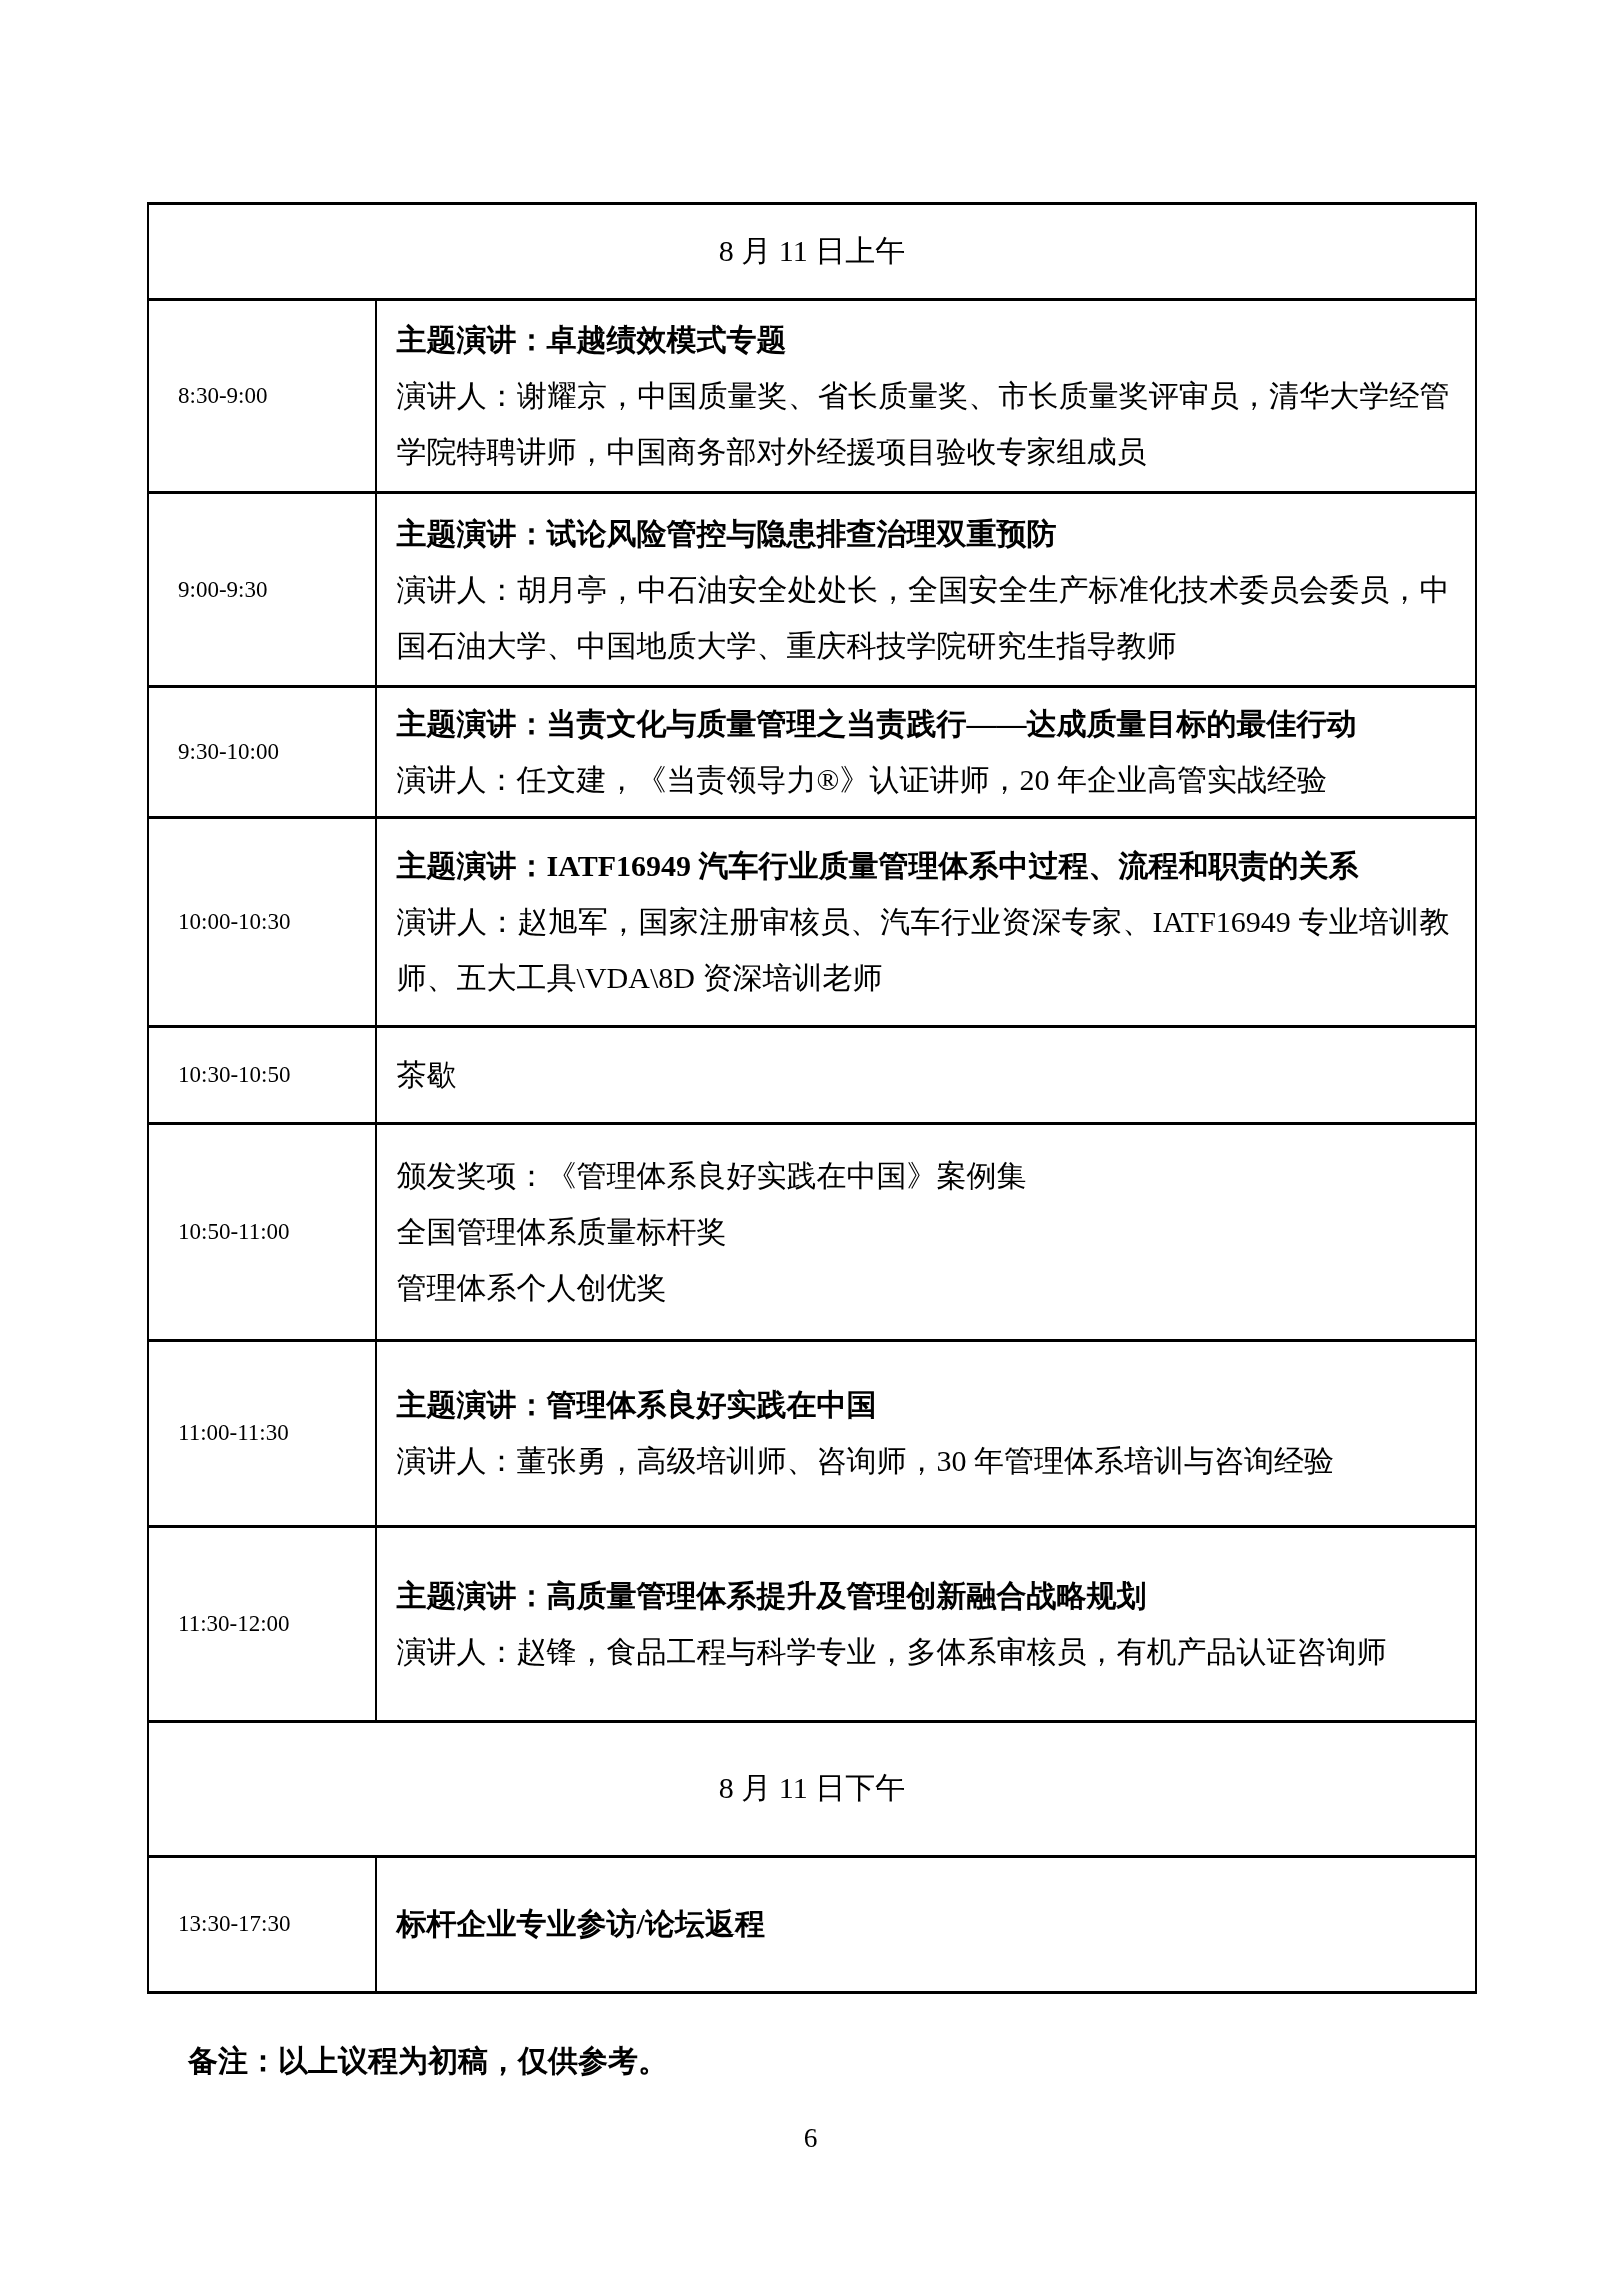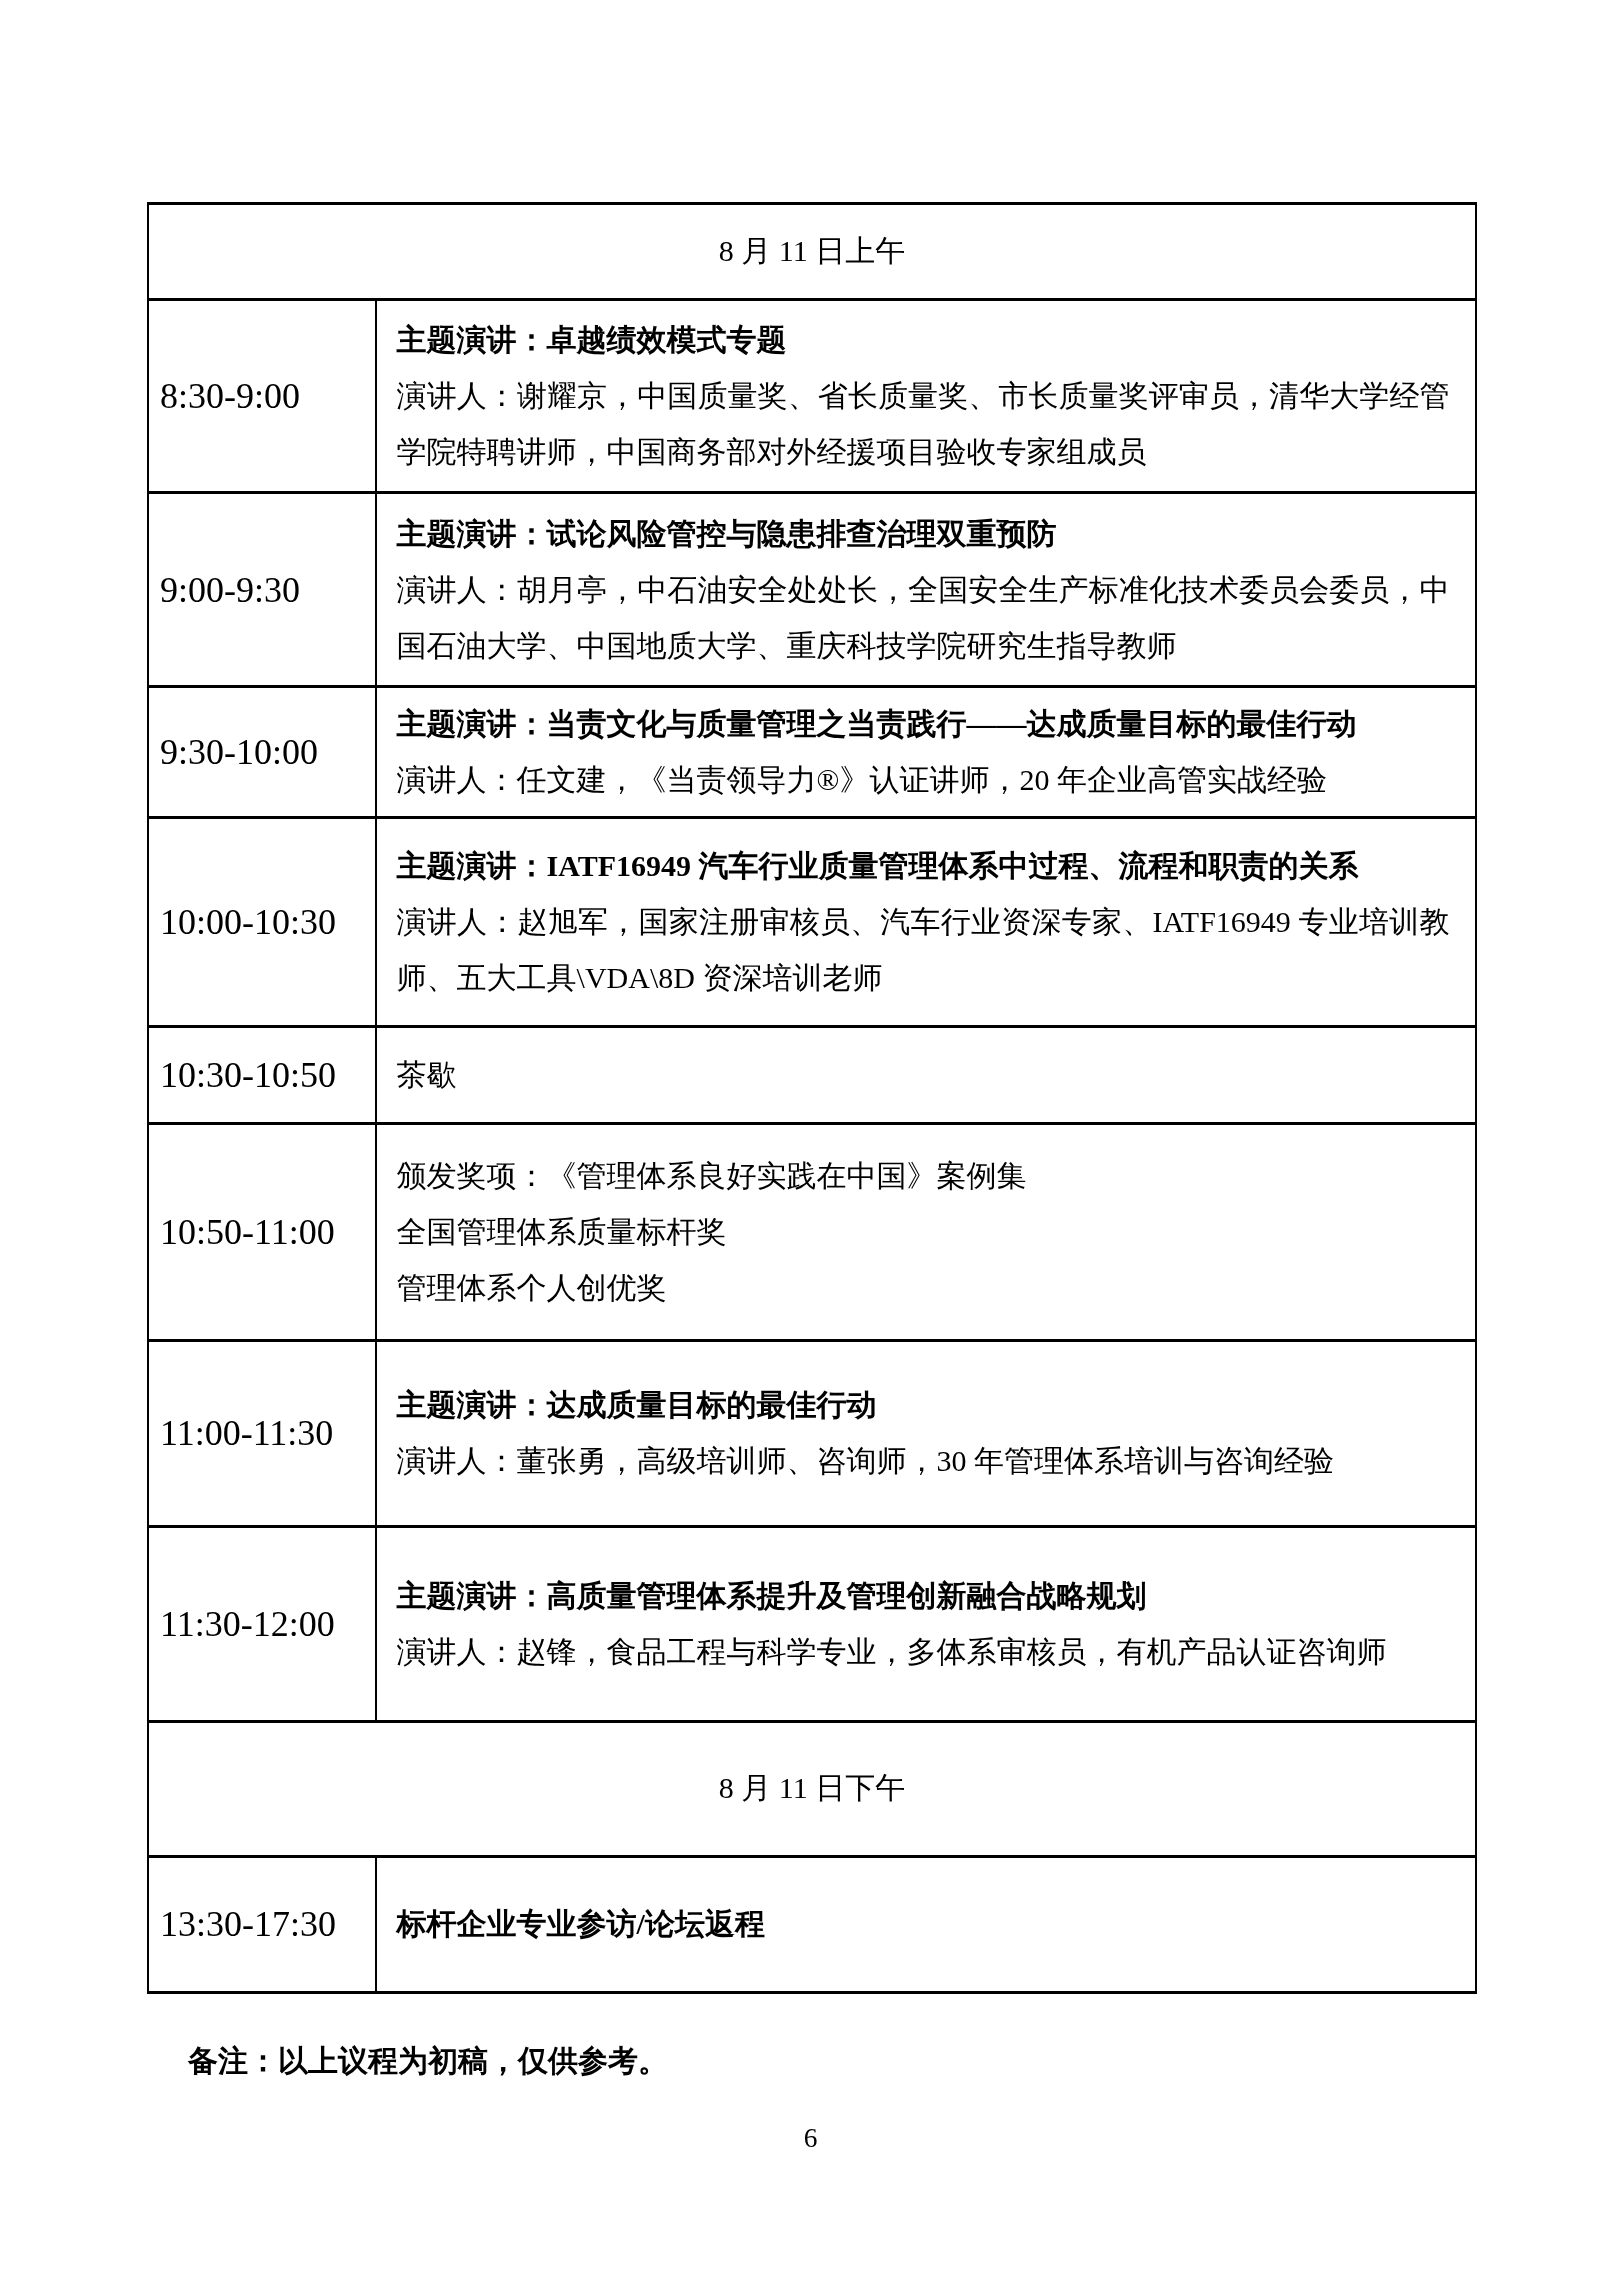--- a/index.html
+++ b/index.html
@@ -26,22 +26,22 @@
     border-left: 2.9px solid #000;
     border-right: 2.9px solid #000;
     box-sizing: border-box;
   }
   .hdr-cell {
     font-size: 30px;
     text-align: center;
     vertical-align: middle;
   }
   .time-cell {
-    font-size: 36px;
-    padding-left: 11px;
+    font-size: 23px;
+    padding-left: 29px;
     vertical-align: middle;
     white-space: nowrap;
   }
   .content-cell {
     font-size: 30px;
     line-height: 56px;
     vertical-align: middle;
     padding: 7.8px 25.5px 7.8px 19.6px;
     text-align: justify;
     margin-left: 36px;
@@ -116,21 +116,21 @@
           <td class="time-cell">10:50-11:00</td>
           <td class="content-cell">
             <p>颁发奖项：《管理体系良好实践在中国》案例集</p>
             <p>全国管理体系质量标杆奖</p>
             <p>管理体系个人创优奖</p>
           </td>
         </tr>
         <tr style="height: 186px;">
           <td class="time-cell">11:00-11:30</td>
           <td class="content-cell">
-            <p class="bold">主题演讲：达成质量目标的最佳行动</p>
+            <p class="bold">主题演讲：管理体系良好实践在中国</p>
             <p>演讲人：董张勇，高级培训师、咨询师，30 年管理体系培训与咨询经验</p>
           </td>
         </tr>
         <tr style="height: 195px;">
           <td class="time-cell">11:30-12:00</td>
           <td class="content-cell">
             <p class="bold">主题演讲：高质量管理体系提升及管理创新融合战略规划</p>
             <p>演讲人：赵锋，食品工程与科学专业，多体系审核员，有机产品认证咨询师</p>
           </td>
         </tr>

